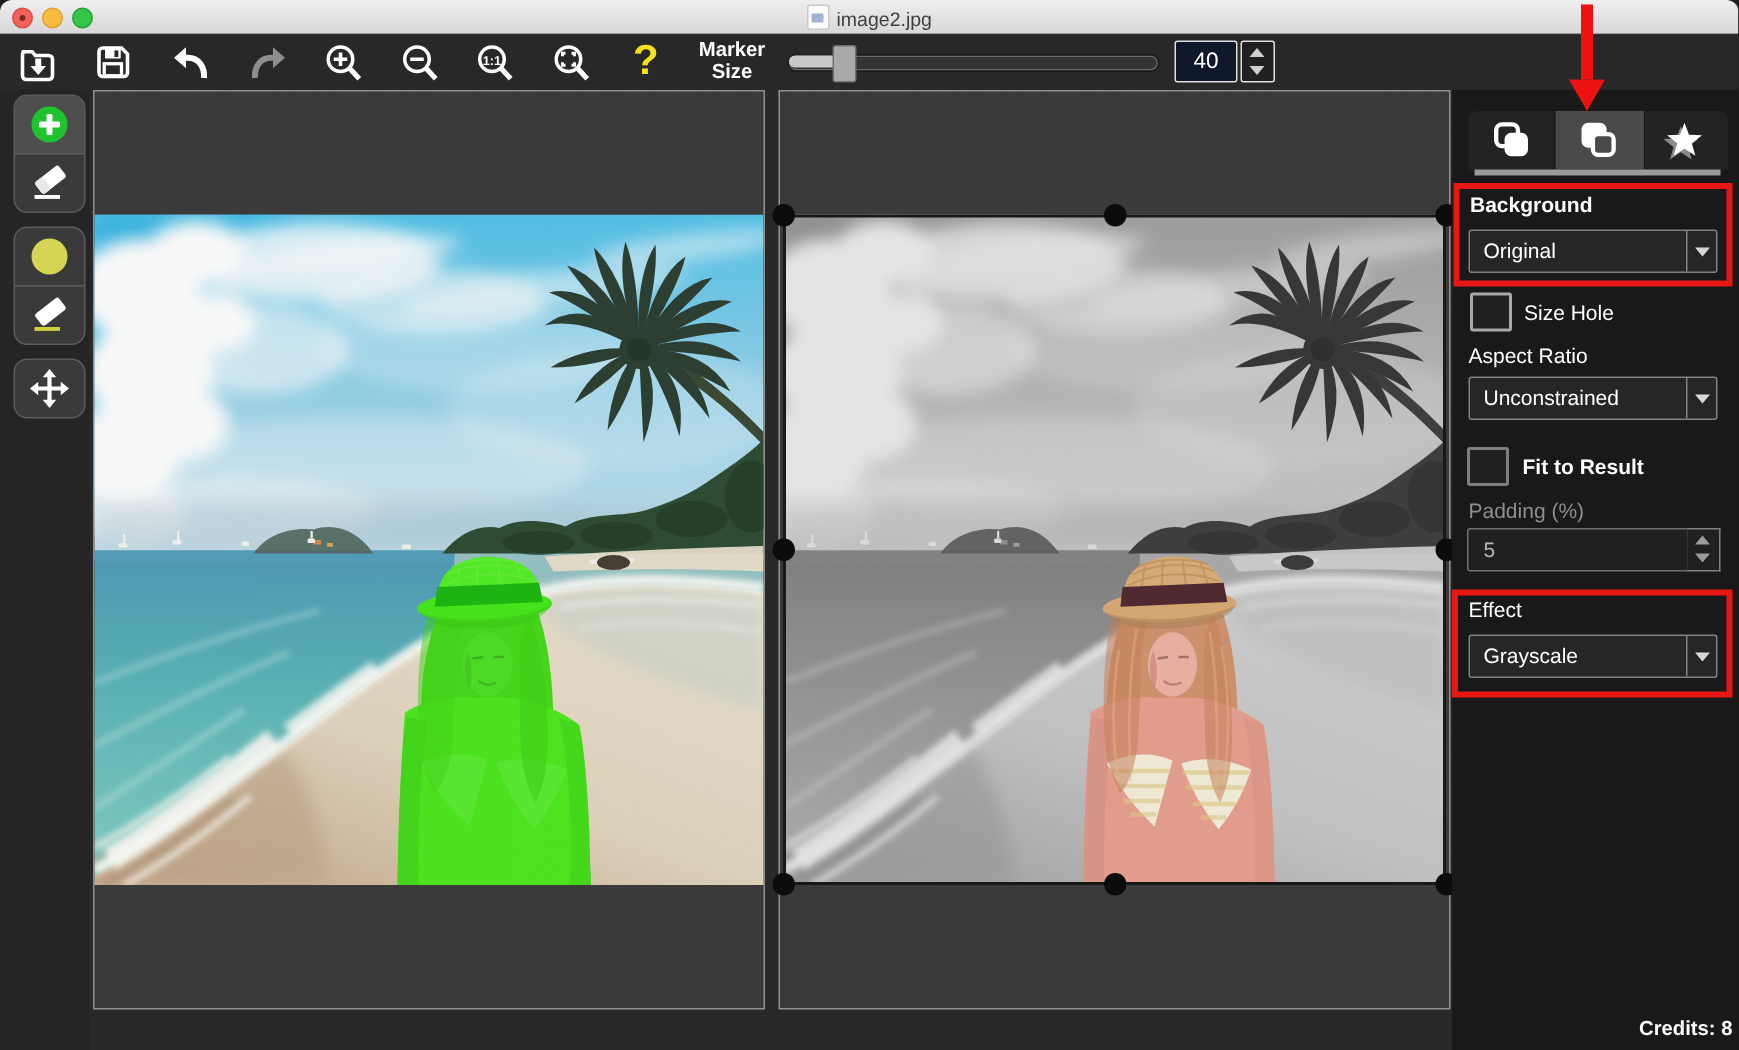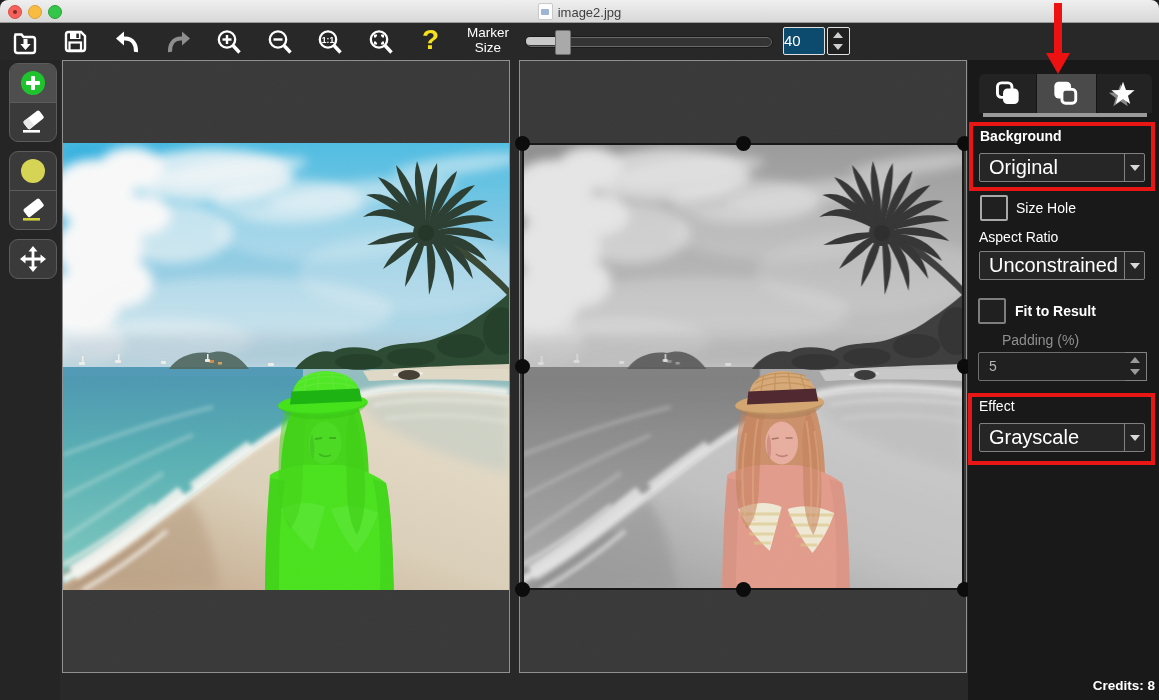--- a/index.html
+++ b/index.html
@@ -22,21 +22,21 @@
   #canvas{left:60px;top:60px;width:908px;height:640px;background:#292929;}
   .panel{background:#383838;border:1px solid #909090;}
   #lpanel{left:2px;top:0px;width:446px;height:611px;}
   #rpanel{left:459px;top:0px;width:446px;height:611px;}
   .photo{left:0px;top:82px;}
   .handle{width:15px;height:15px;border-radius:50%;background:#0c0c0c;}
   
   #sidebar{left:968px;top:60px;width:191px;height:640px;background:#191919;}
   #sidebar .lbl{color:#fff;font-size:14px;}
   .bold{font-weight:bold;}
-  .ddl{position:absolute;height:27px;background:#262626;border:1px solid #818181;border-radius:2px;color:#fff;font-size:20px;line-height:27px;}
+  .ddl{position:absolute;height:27px;background:#262626;border:1px solid #818181;border-radius:2px;color:#fff;font-size:14px;line-height:27px;}
   .ddl .txt{position:absolute;left:9px;top:0;}
   .ddl .caretbox{position:absolute;right:0;top:0;width:19px;height:27px;border-left:1px solid #818181;}
   .caret{position:absolute;left:5px;top:11px;width:0;height:0;border-left:5px solid transparent;border-right:5px solid transparent;border-top:6px solid #d8d8d8;}
   .chk{position:absolute;width:24px;height:22px;background:#202020;border:2px solid #a8a8a8;border-radius:2px;}
   .redbox{position:absolute;border:4px solid #e91616;}
   .stepper{position:absolute;width:21px;background:#202020;border:1px solid #818181;}
   .arrup{position:absolute;left:5px;width:0;height:0;border-left:5px solid transparent;border-right:5px solid transparent;border-bottom:6px solid #cfcfcf;}
   .arrdn{position:absolute;left:5px;width:0;height:0;border-left:5px solid transparent;border-right:5px solid transparent;border-top:6px solid #cfcfcf;}
 </style>
 </head>
@@ -95,27 +95,27 @@
   <circle cx="12" cy="11.5" r="8.2" fill="none" stroke="#fff" stroke-width="2.3"></circle>
   <line x1="18" y1="17.5" x2="24.5" y2="24.5" stroke="#fff" stroke-width="3.4"></line>
   <g stroke="#fff" stroke-width="2" fill="none">
     <path d="M8,9.5 v-2 h2"></path>
         <path d="M14,7.5 h2 v2"></path>
         <path d="M16,13.5 v2 h-2"></path>
         <path d="M10,15.5 h-2 v-2"></path>
   </g>
 </svg>
 <div class="abs" style="left:422px;top:1px;color:#f6e11c;font-size:28px;font-weight:bold;">?</div>
-<div class="abs" style="left:452px;top:2px;width:72px;text-align:center;color:#fff;font-weight:normal;font-size:13.5px;line-height:15px;">Marker<br>Size</div>
+<div class="abs" style="left:452px;top:2px;width:72px;text-align:center;color:#fff;font-weight:bold;font-size:13.5px;line-height:15px;">Marker<br>Size</div>
 
 <div class="abs" style="left:525px;top:13px;width:246px;height:10px;border:1px solid #1a1a1a;border-radius:6px;background:#343434;box-shadow:inset 0 0 0 1px #6a6a6a;"></div>
 <div class="abs" style="left:526px;top:14px;width:34px;height:8px;border-radius:5px 0 0 5px;background:#c9c9c9;"></div>
 <div class="abs" style="left:555px;top:7px;width:14px;height:23px;background:#a9a9a9;border:1px solid #6f6f6f;border-radius:2px;"></div>
 
-<div class="abs" style="left:783px;top:4px;width:40px;height:26px;background:#0c4a6e;border:1.5px solid #e0e0e0;border-radius:2px;color:#fff;font-size:15px;line-height:26px;text-align:left;">40</div>
+<div class="abs" style="left:783px;top:4px;width:40px;height:26px;background:#0f172a;border:1.5px solid #e0e0e0;border-radius:2px;color:#fff;font-size:15px;line-height:26px;text-align:center;">40</div>
 <div class="abs" style="left:827px;top:4px;width:21px;height:26px;background:#202020;border:1px solid #e0e0e0;border-radius:2px;">
   <div class="arrup" style="top:4px;"></div>
       <div class="arrdn" style="top:16px;"></div>
 </div>
 </div>
 <div id="leftbar" class="abs">
   <div class="abs tgroup" style="top:3px;">
     <div class="tbtn sel">
       <svg class="abs" style="left:9px;top:5px" width="28" height="28" viewBox="0 0 28 28">
         <circle cx="14" cy="14" r="12" fill="#1fc32e"></circle>
@@ -430,21 +430,21 @@
   <div class="abs lbl" style="left:11px;top:169px;">Aspect Ratio</div>
   <div class="ddl" style="left:11px;top:191px;width:164px;">
       <span class="txt">Unconstrained</span>
       <span class="caretbox">
         <span class="caret"></span>
       </span>
     </div>
 
   <div class="chk" style="left:10px;top:238px;border-color:#7e7e7e;"></div>
   <div class="abs lbl bold" style="left:47px;top:243px;">Fit to Result</div>
-  <div class="abs" style="left:11px;top:272px;color:#8f8f8f;font-size:14px;margin-left:23px;">Padding (%)</div>
+  <div class="abs" style="left:11px;top:272px;color:#8f8f8f;font-size:14px;">Padding (%)</div>
   <div class="abs" style="left:10px;top:292px;width:146px;height:27px;background:#202020;border:1px solid #6e6e6e;border-radius:2px 0 0 2px;color:#b5b5b5;font-size:14px;line-height:27px;"><span style="margin-left:10px;">5</span></div>
   <div class="stepper" style="left:157px;top:292px;height:27px;border-left:none;">
     <div class="arrup" style="top:4px;border-bottom-color:#9a9a9a;"></div>
       <div class="arrdn" style="top:16px;border-top-color:#9a9a9a;"></div>
   </div>
 
   <div class="redbox" style="left:0px;top:333px;width:179px;height:64px;"></div>
   <div class="abs lbl" style="left:11px;top:338px;">Effect</div>
   <div class="ddl" style="left:11px;top:363px;width:164px;">
       <span class="txt">Grayscale</span>

